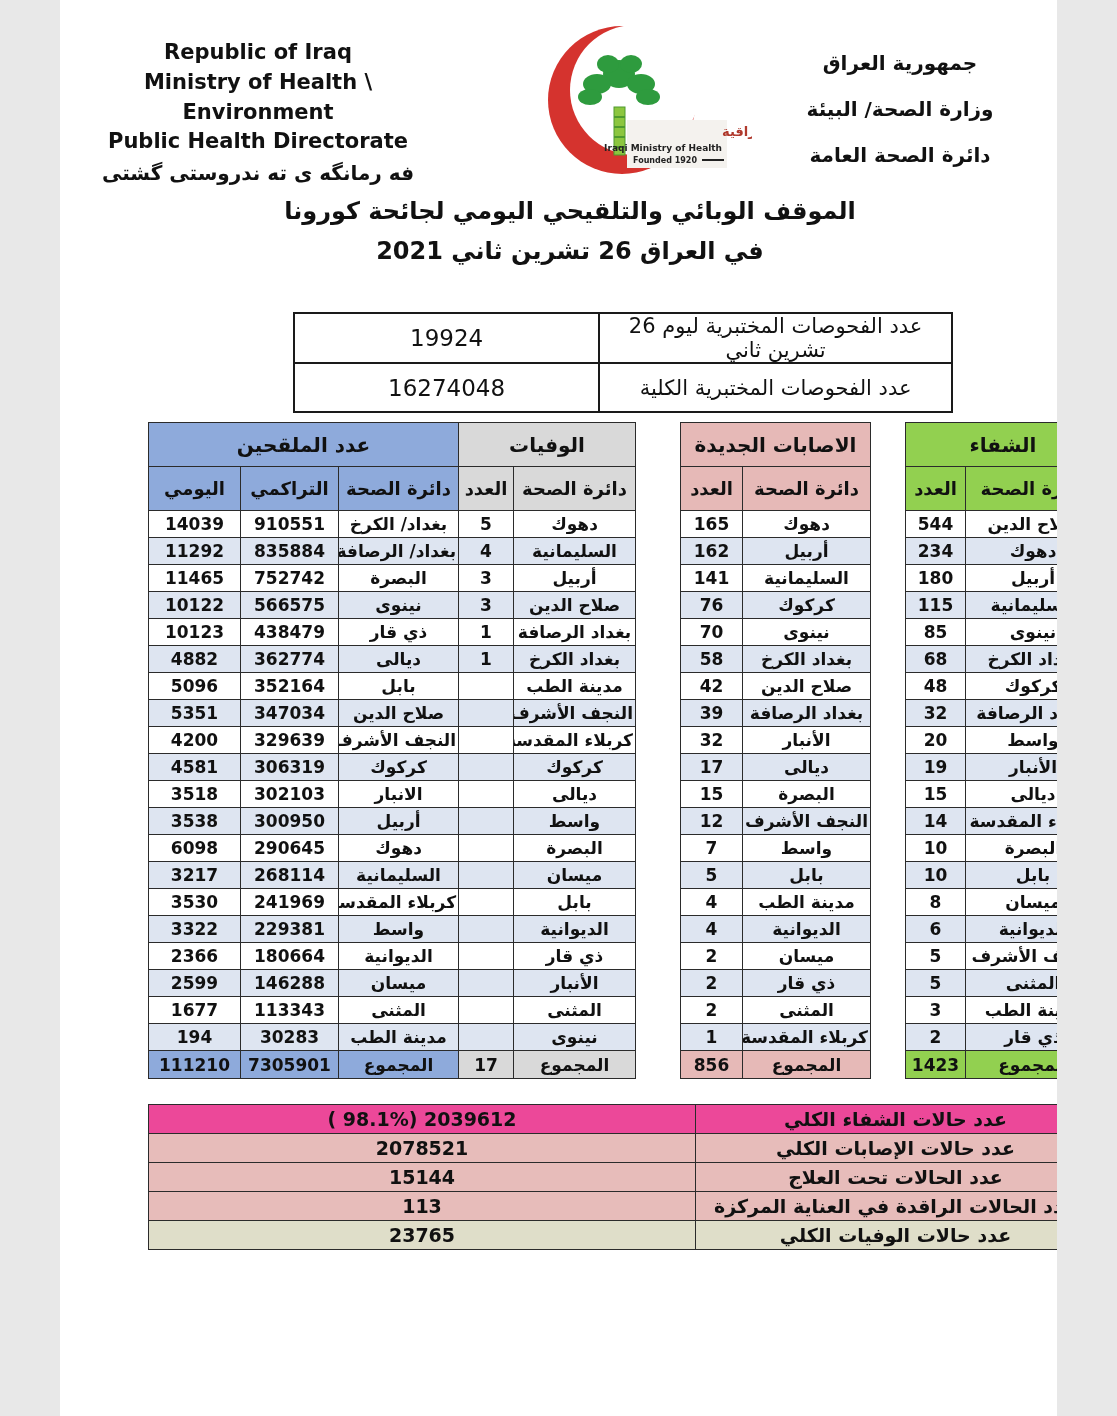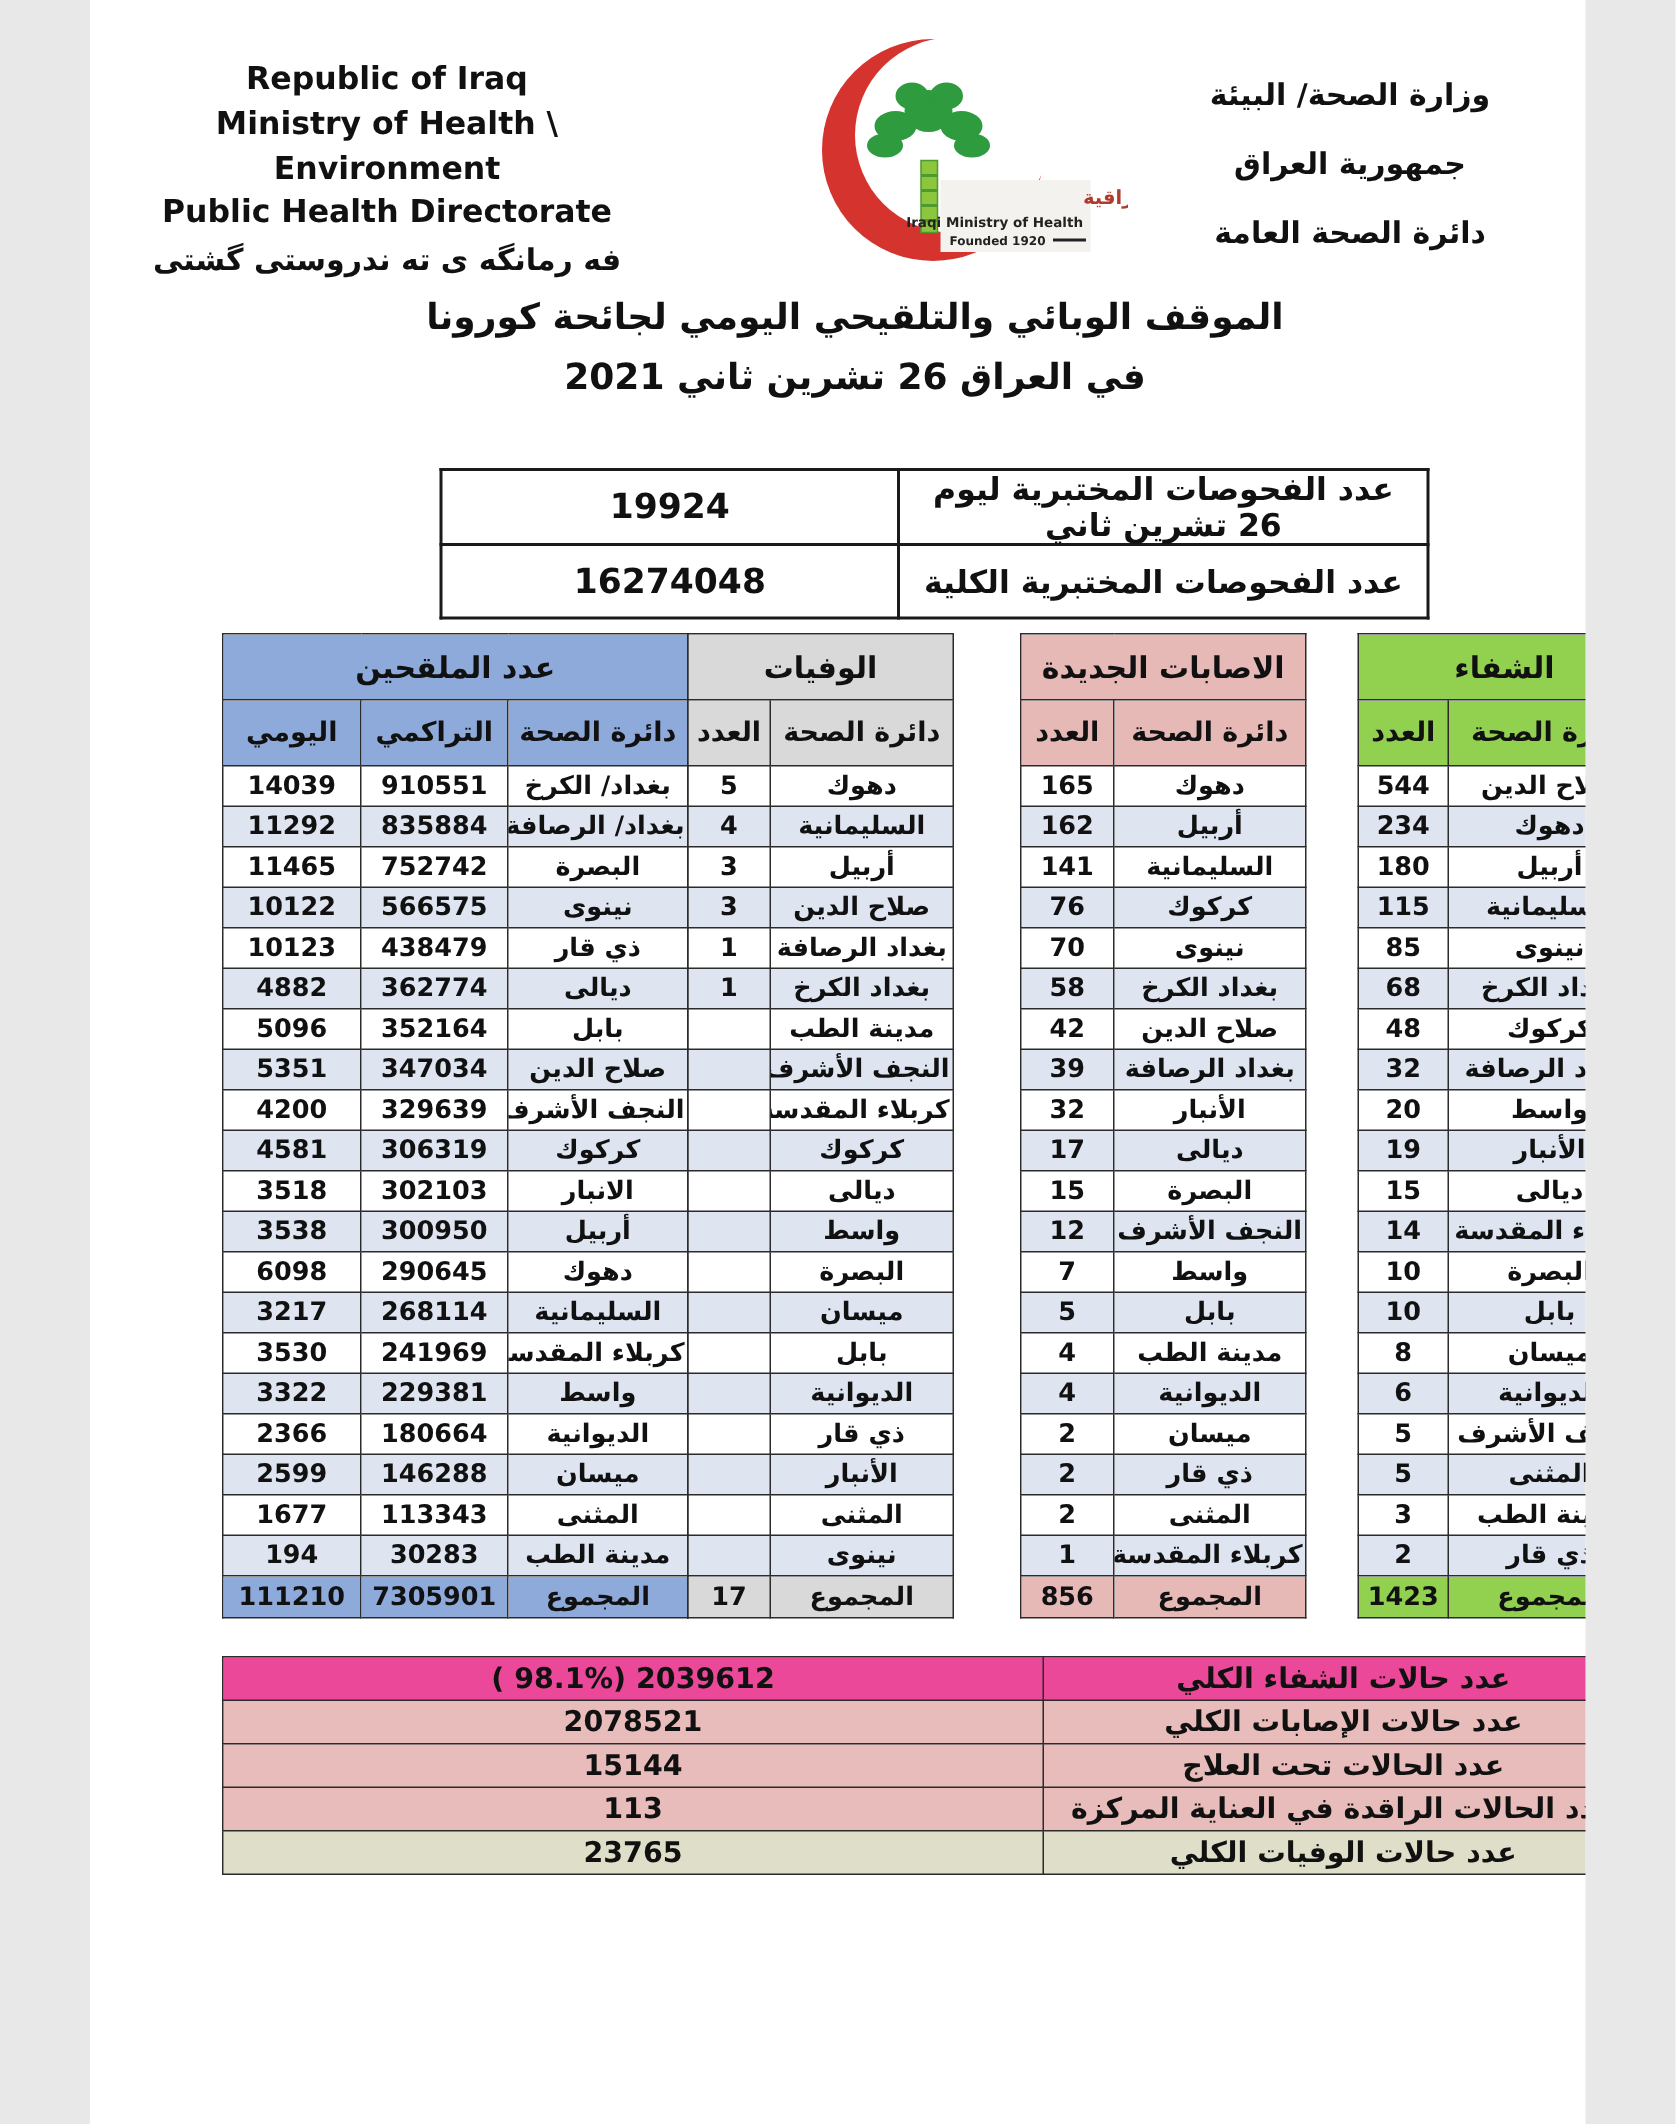--- a/index.html
+++ b/index.html
@@ -28,21 +28,21 @@
     text-align:center; direction:rtl;
     font-weight:bold; font-size:24px; line-height:1.65;padding-left:23px;
   }
   
   .tests-table {
     position:absolute; left:233px; top:312px; width:660px;
     border-collapse:collapse; direction:ltr;
   }
   .tests-table td {
     border:2.5px solid #1a1a1a; height:49px; text-align:center;
-    font-weight:bold; padding:0 6px;margin-left:11px;
+    font-weight:normal; padding:0 6px;margin-left:11px;
   }
   .tests-table td.val { width:306px; font-size:23px; }
   .tests-table td.lab { width:354px; font-size:21px; direction:rtl; }
   
   table.tbl { position:absolute; top:422px; border-collapse:collapse; table-layout:fixed;border-radius:17px; }
   #tbl-vaccinated { left:88px;  width:310px; }
   #tbl-deaths     { left:398px; width:177px; }
   #tbl-infections { left:620px; width:190px; }
   #tbl-recovery   { left:845px; width:195px; }
   .tbl th, .tbl td {
@@ -109,22 +109,22 @@
         <rect x="105" y="108" width="100" height="48" fill="#f4f2ee"></rect>
         <text x="200" y="124" text-anchor="end" font-size="13" font-weight="bold" fill="#b03a2e" font-family="DejaVu Sans, sans-serif" direction="rtl">وزارة الصحة العراقية</text>
         <text x="200" y="139" text-anchor="end" font-size="9" font-weight="bold" fill="#222" font-family="DejaVu Sans, sans-serif">Iraqi Ministry of Health</text>
         <text x="175" y="151" text-anchor="end" font-size="8" font-weight="bold" fill="#222" font-family="DejaVu Sans, sans-serif">Founded 1920</text>
         <path d="M180 148 h22" stroke="#222" stroke-width="2"></path>
       </g>
     </svg>
   </div>
 
   <div class="hdr-right">
+    <div>جمهورية العراق</div>
     <div>وزارة الصحة/ البيئة</div>
-    <div>جمهورية العراق</div>
     <div>دائرة الصحة العامة</div>
   </div>
 
   <div class="doc-title">
     <div>الموقف الوبائي والتلقيحي اليومي لجائحة كورونا</div>
     <div>في العراق  26  تشرين ثاني 2021</div>
   </div>
 
   <table class="tests-table">
     <tbody>

